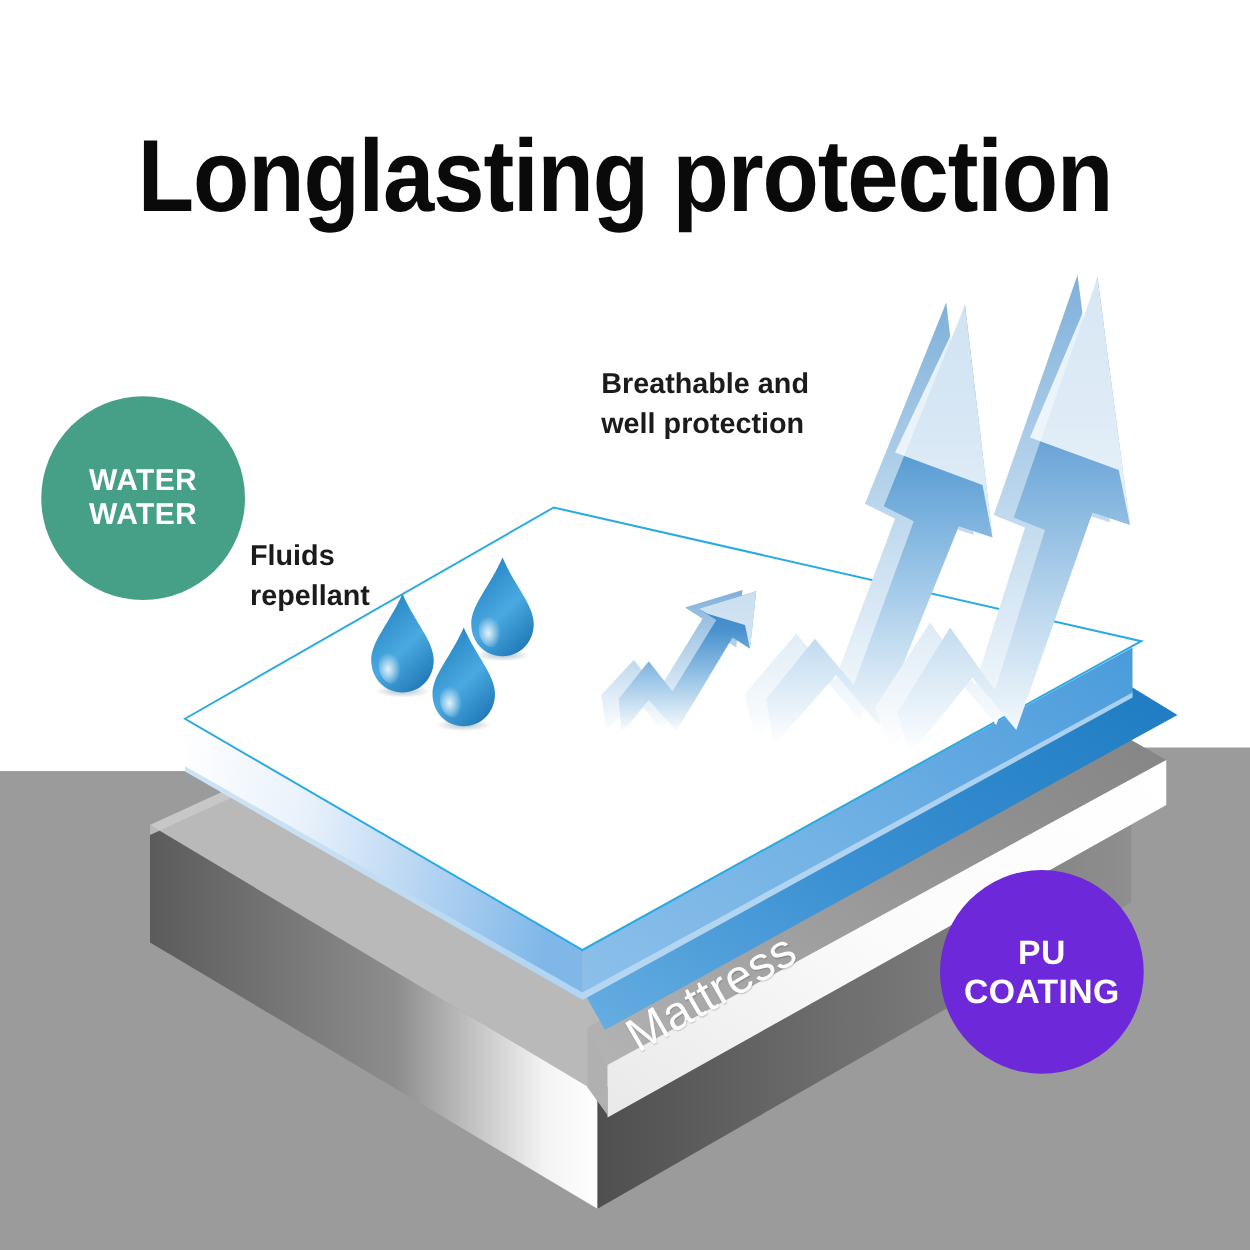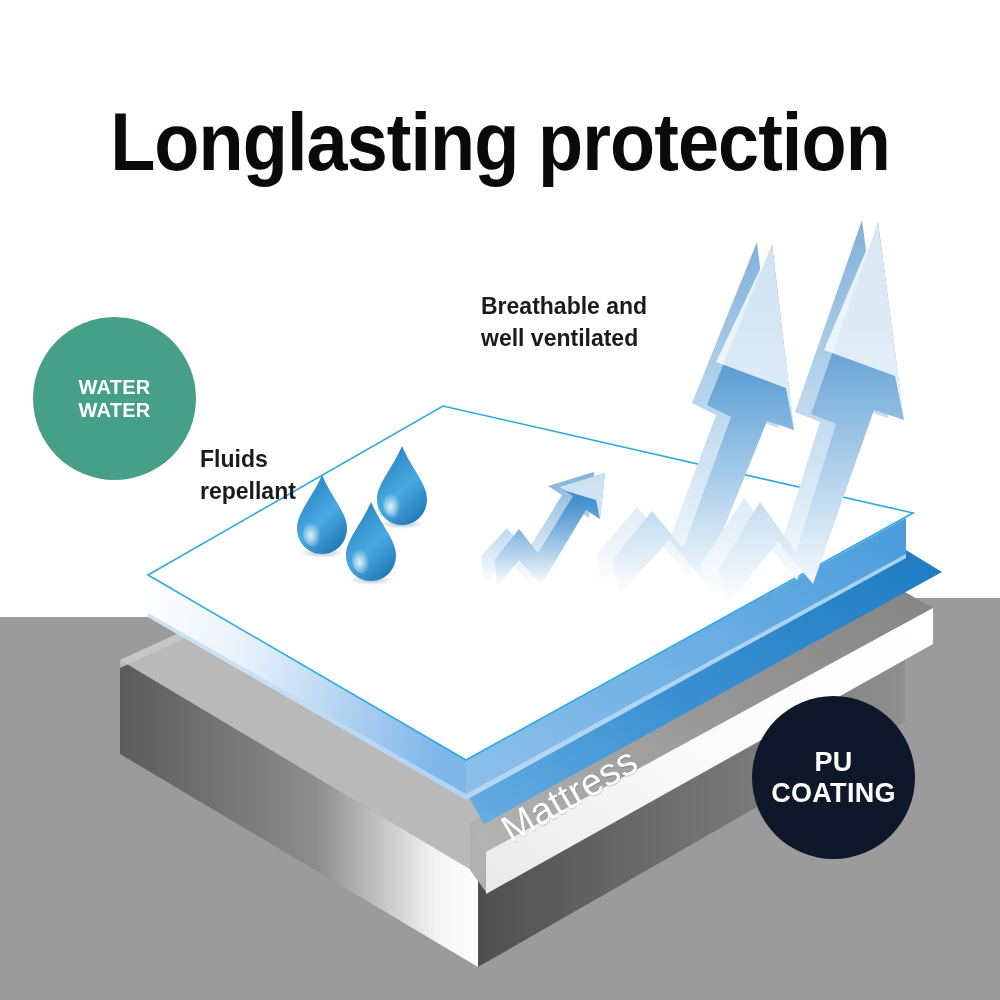--- a/index.html
+++ b/index.html
@@ -57,41 +57,41 @@
     font-weight: 700;
     text-align: center;
     line-height: 1.12;
     letter-spacing: 0.3px;
   }
   #badge-waterproof {
     left: 33px;
     top: 285px;
     width: 163px;
     height: 163px;
-    font-size: 20px;
+    font-size: 24px;
   }
   #badge-pu {
     left: 752px;
     top: 664px;
     width: 163px;
     height: 163px;
     font-size: 27px;
   }
   .badge span { display: block; white-space: nowrap; }
 
   
   .callout {
     position: absolute;
     color: #1b1b1b;
     font-size: 23px;
     line-height: 32px;
     font-weight: 700;
     white-space: nowrap;
   }
-  #callout-fluids { left: 200px; top: 411px; }
+  #callout-fluids { left: 200px; top: 396px; }
   #callout-breathable { left: 481px; top: 258px; }
 
   
   #mattress-label {
     position: absolute;
     left: 494px;
     top: 782px;
     color: #ffffff;
     font-size: 38px;
     font-weight: 400;
@@ -280,28 +280,28 @@
 
   <div class="title">Longlasting protection</div>
 
   <div class="callout" id="callout-fluids">
     <div>Fluids</div>
     <div>repellant</div>
   </div>
 
   <div class="callout" id="callout-breathable">
     <div>Breathable and</div>
-    <div>well ventilated</div>
+    <div>well protection</div>
   </div>
 
   <div id="mattress-label">Mattress</div>
 
   <div class="badge" id="badge-waterproof" style="background: rgb(70, 160, 136); color: rgb(255, 255, 255);">
     <span>WATER</span>
     <span>WATER</span>
   </div>
 
-  <div class="badge" id="badge-pu" style="background: #0f172a; color: rgb(255, 255, 255);">
+  <div class="badge" id="badge-pu" style="background: #6d28d9; color: rgb(255, 255, 255);">
     <span>PU</span>
     <span>COATING</span>
   </div>
 
 </div>
 
 </body></html>

